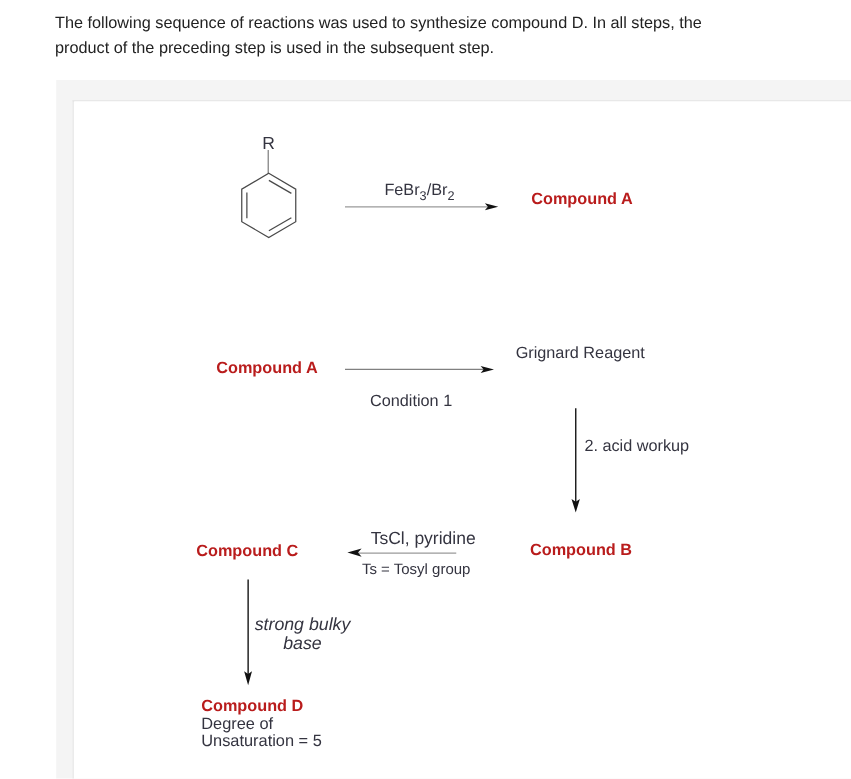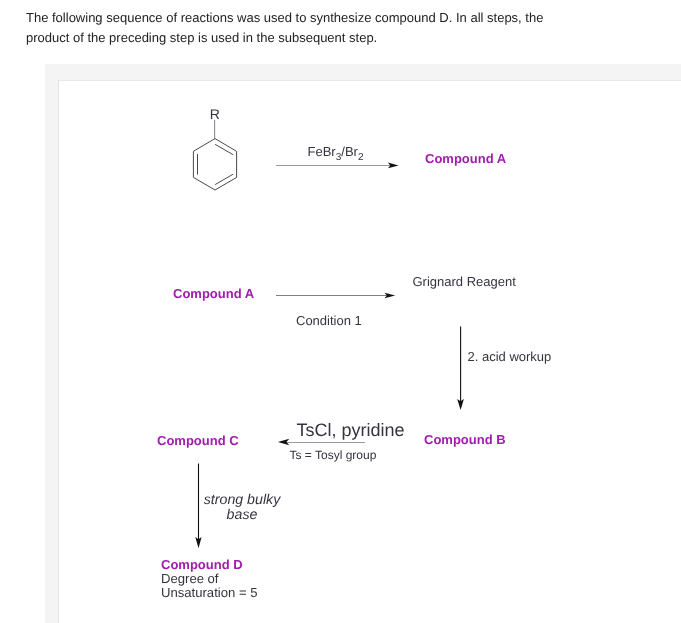--- a/index.html
+++ b/index.html
@@ -1,24 +1,24 @@
 <!DOCTYPE html>
 <html><head>
 <meta charset="utf-8">
 <title>Reaction Scheme</title>
 <style>
   html,body{margin:0;padding:0;}
   body{width:681px;height:623px;background:#ffffff;font-family:"Liberation Sans",sans-serif;overflow:hidden;-webkit-font-smoothing:antialiased;text-rendering:geometricPrecision;}
   #root{position:relative;width:681px;height:623px;}
-  .prompt{position:absolute;left:26px;top:8px;width:625px;font-size:13px;line-height:19.5px;color:#222222;}
+  .prompt{position:absolute;left:44px;top:8px;width:625px;font-size:13px;line-height:19.5px;color:#222222;}
   .graypanel{position:absolute;left:45px;top:64px;width:636px;height:559px;background:#f4f4f4;}
   .whitebox{position:absolute;left:58px;top:80px;width:623px;height:543px;background:#ffffff;border-top:1px solid #e8e8e8;border-left:1px solid #e4e4e4;box-sizing:border-box;}
   .fig{position:absolute;left:0;top:0;width:681px;height:623px;}
   .lbl{position:absolute;color:#343440;font-size:12.5px;line-height:15.5px;white-space:nowrap;}
-  .b{font-weight:bold;color:#a21caf;font-size:13px;}
+  .b{font-weight:bold;color:#b91c1c;font-size:13px;}
   .c{text-align:center;}
   sub{font-size:78%;vertical-align:-0.38em;}
 </style>
 </head>
 <body>
 
 <div id="root">
   <div class="graypanel"></div>
   <div class="whitebox"></div>
 
@@ -72,21 +72,21 @@
   <div class="lbl b" style="left:173px;top:286px;">Compound A</div>
   <div class="lbl" style="left:296px;top:272.5px;font-size:13px;margin-top:40px;">Condition 1</div>
   <div class="lbl" style="left:412.5px;top:274px;font-size:13px;">Grignard Reagent</div>
 
   <div class="lbl" style="left:467.5px;top:349.5px;white-space:normal;width:215px;font-size:13px;line-height:14px;">
     <div>2. acid workup</div>
   </div>
 
   <div class="lbl b" style="left:424px;top:431.5px;">Compound B</div>
 
-  <div class="lbl" style="left:296.5px;top:423px;font-size:18px;">TsCl, pyridine</div>
+  <div class="lbl" style="left:296.5px;top:423px;font-size:14px;">TsCl, pyridine</div>
   <div class="lbl" style="left:289.5px;top:448px;font-size:12px;">Ts = Tosyl group</div>
   <div class="lbl b" style="left:157px;top:432.5px;">Compound C</div>
 
   <div class="lbl c" style="left:202px;top:493px;width:80px;white-space:normal;font-size:14.2px;line-height:15.2px;font-style:italic;">
     <div>strong bulky</div>
     <div>base</div>
   </div>
 
   <div class="lbl b" style="left:161px;top:557px;">Compound D</div>
   <div class="lbl" style="left:161px;top:571.5px;white-space:normal;width:170px;font-size:13.1px;line-height:14.2px;">

